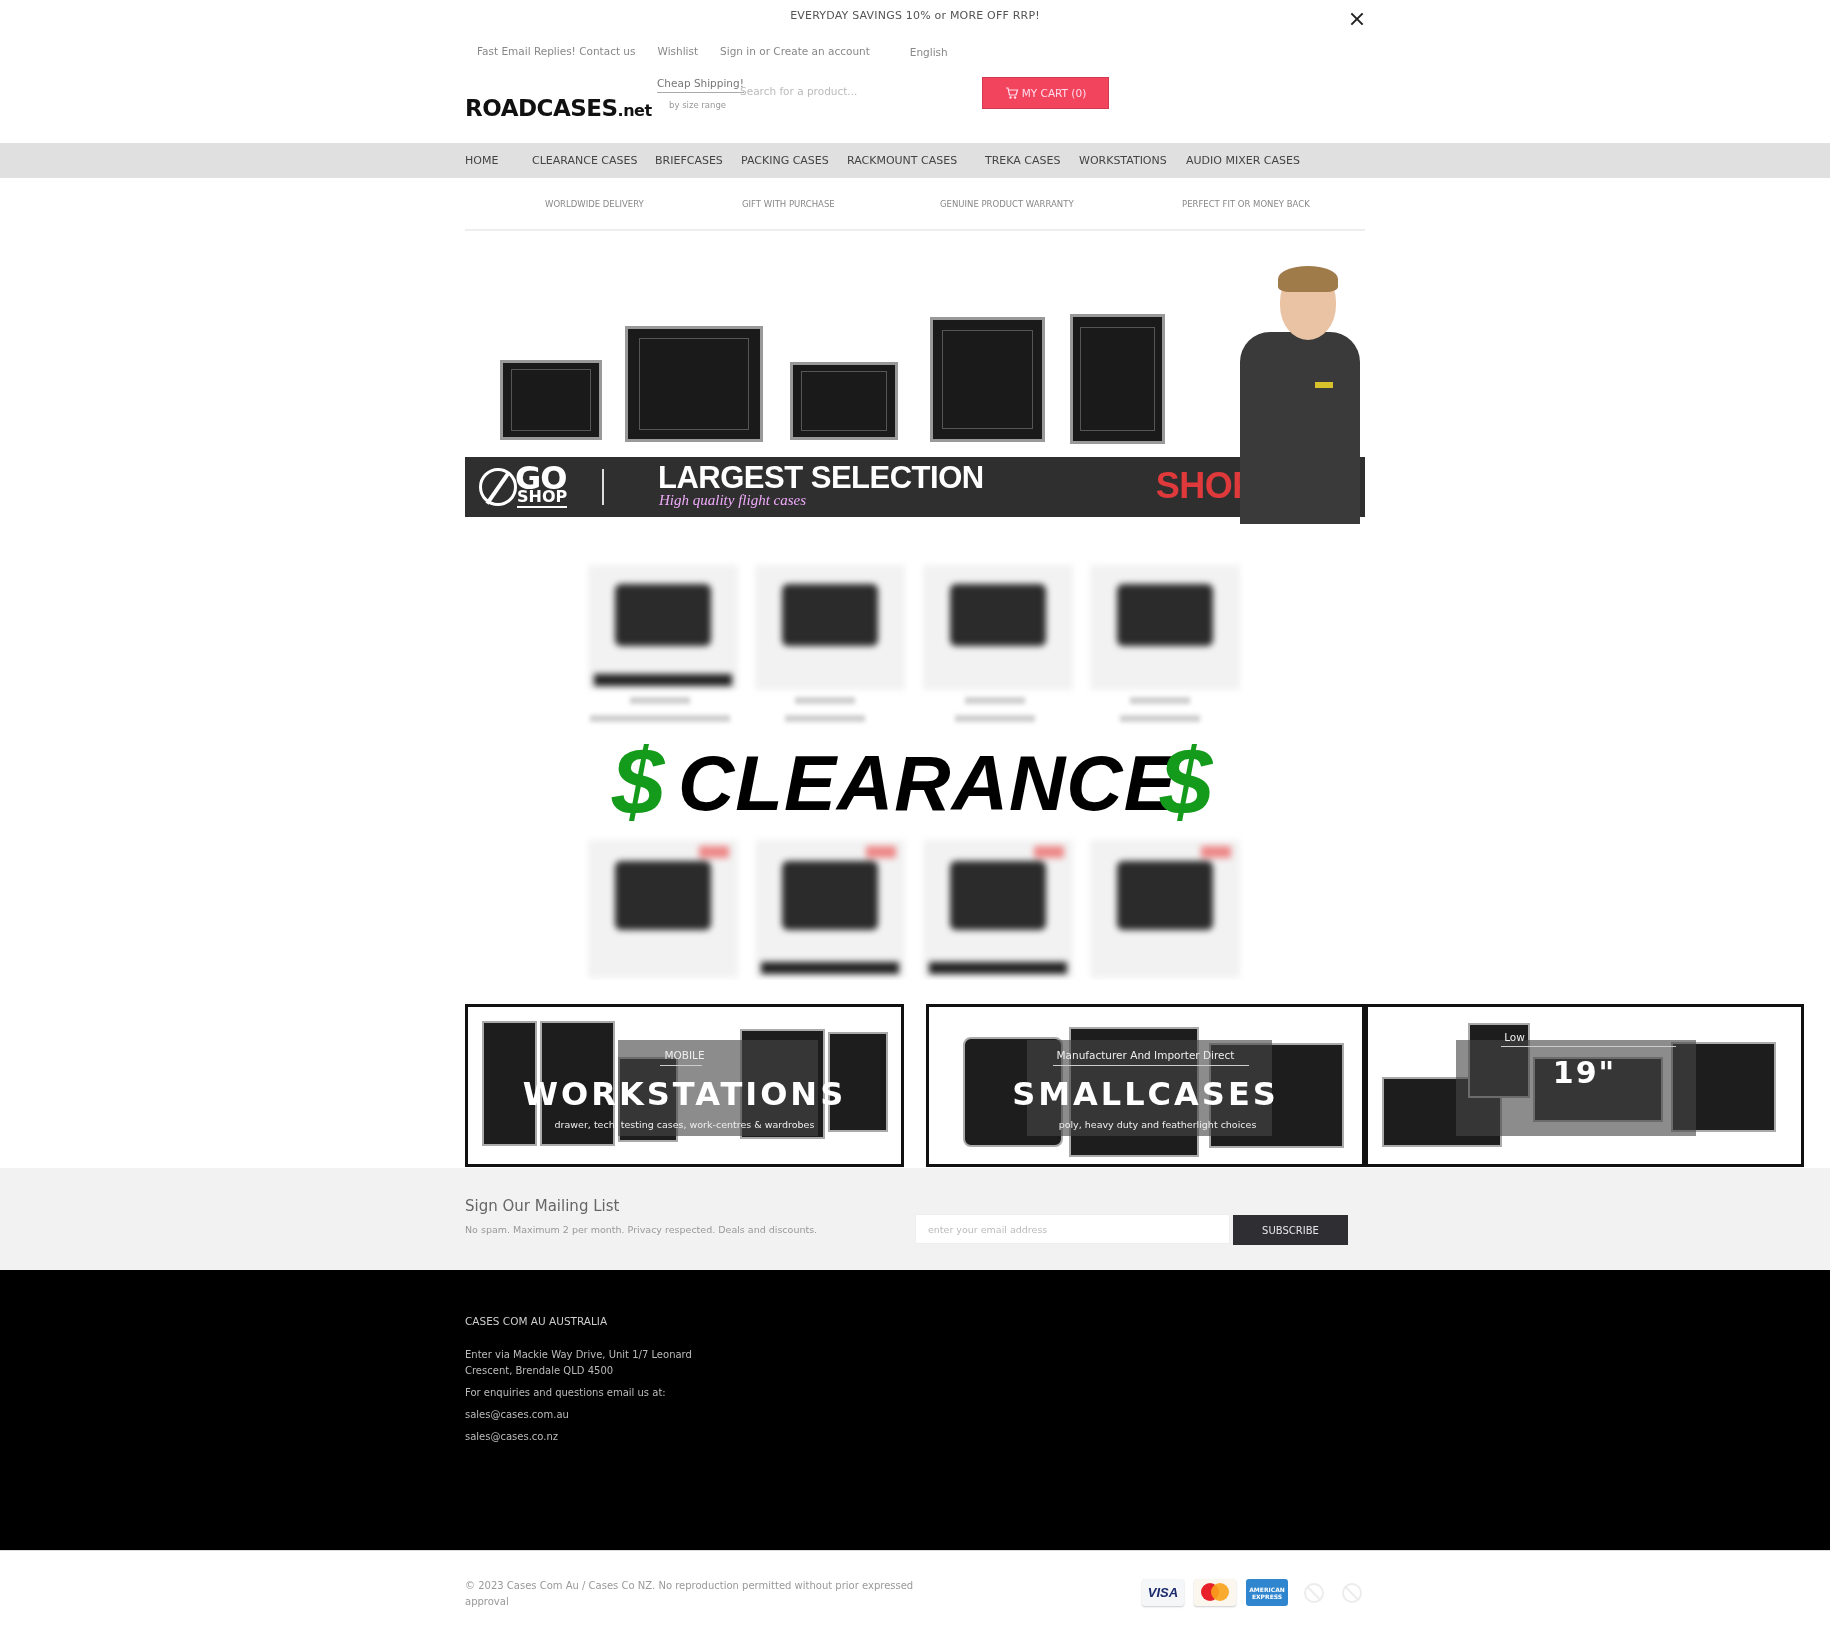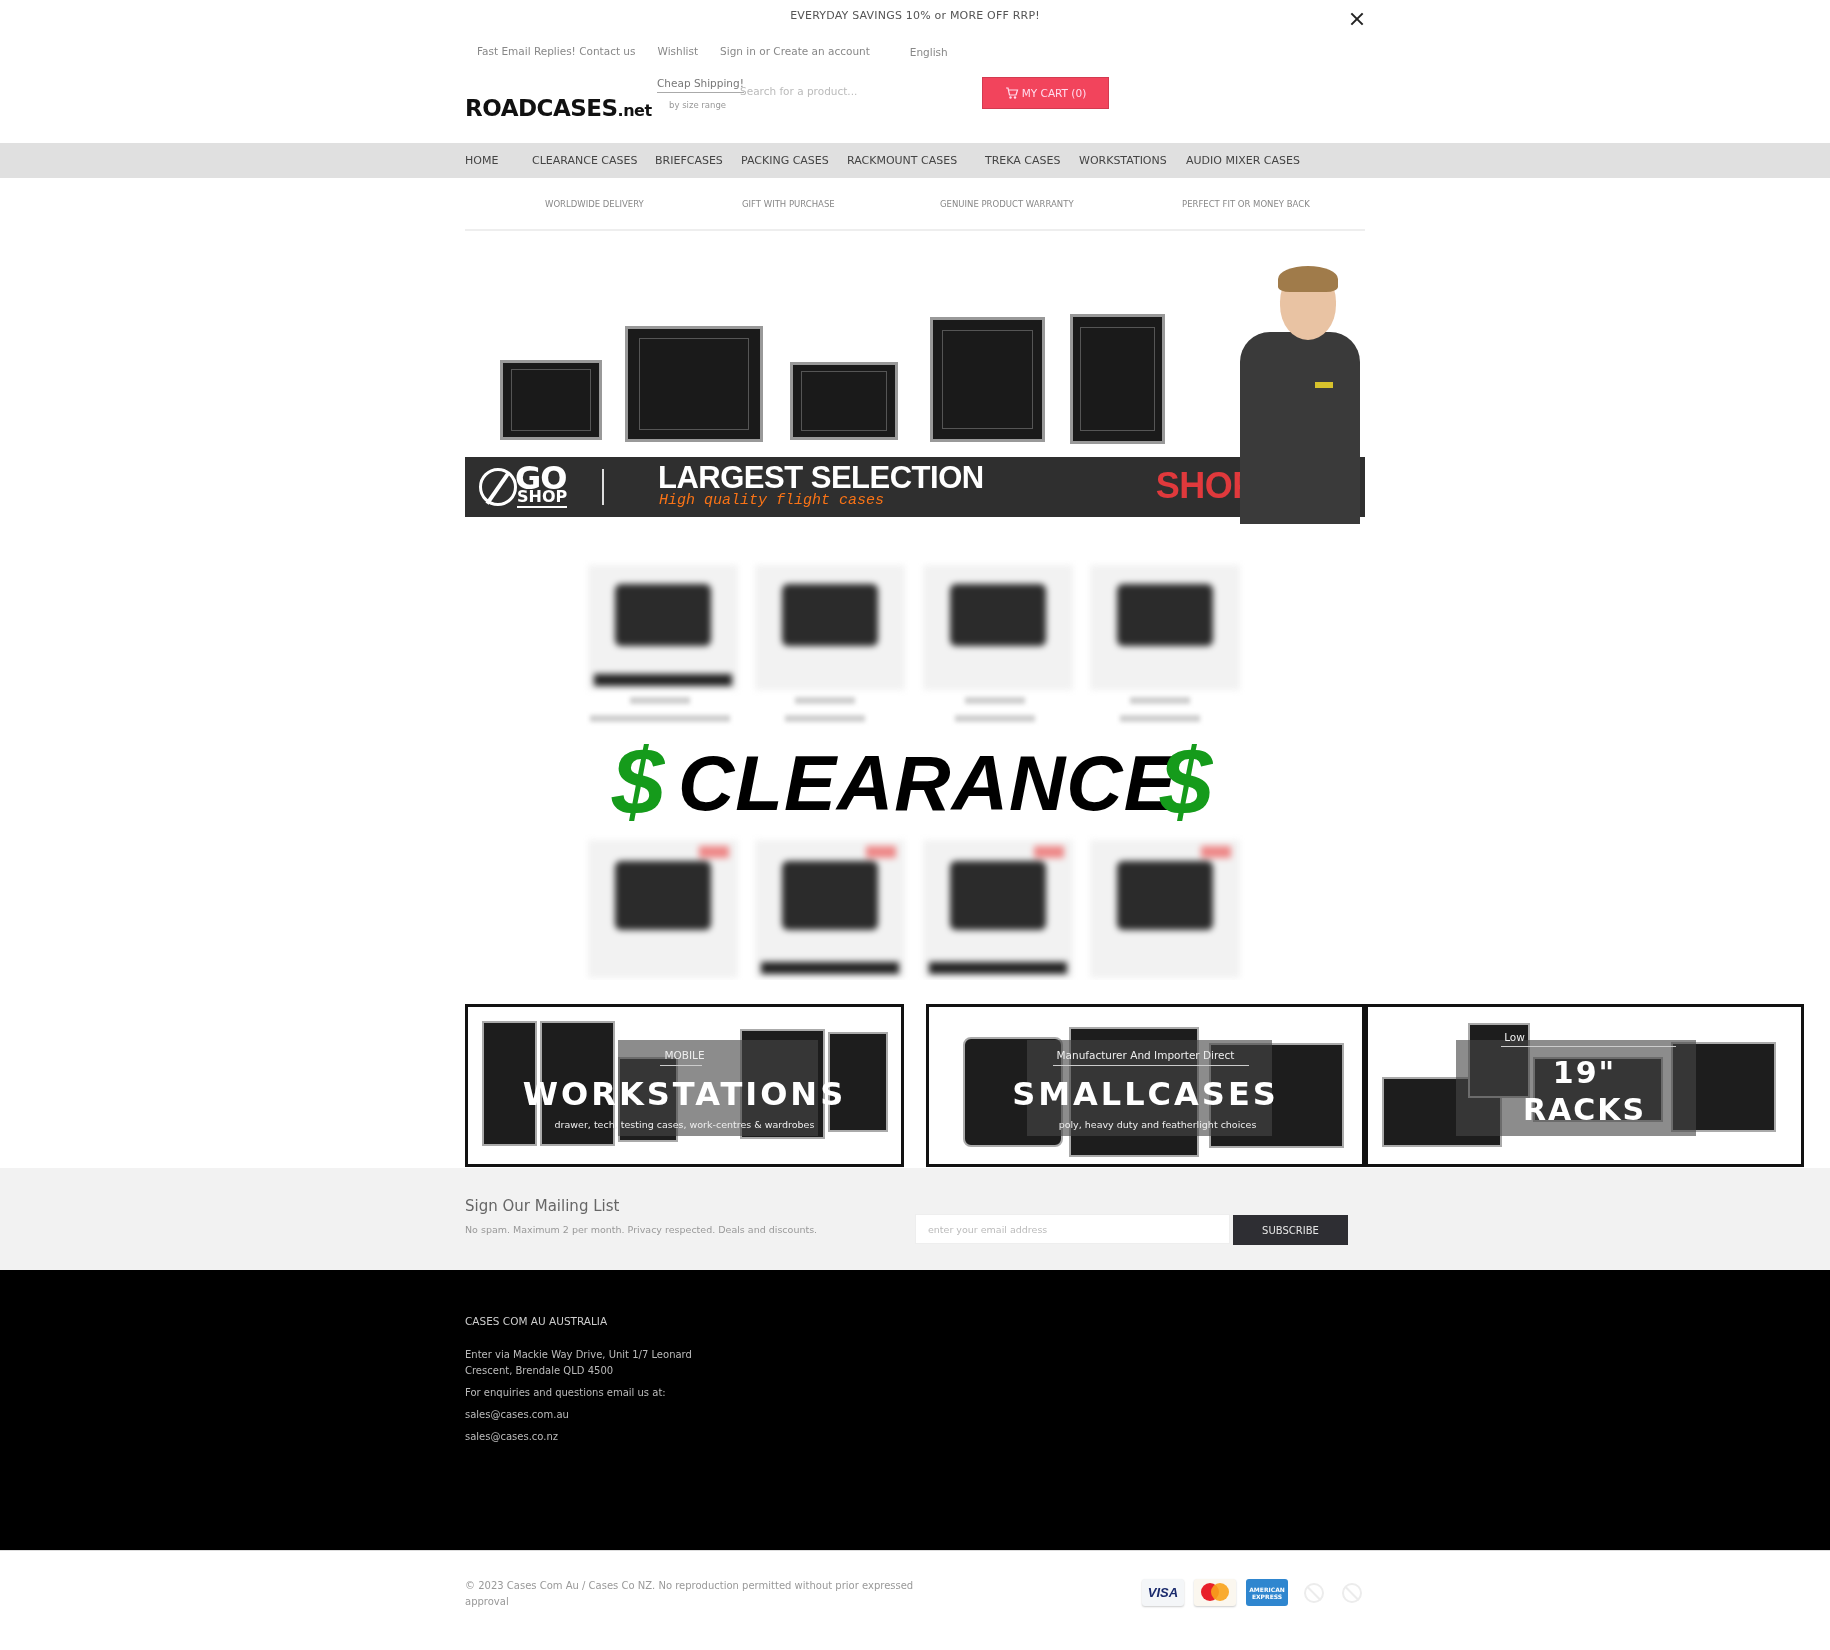--- a/index.html
+++ b/index.html
@@ -42,21 +42,21 @@
   
   .hero { position: absolute; left: 465px; top: 262px; width: 900px; height: 262px; cursor: pointer; overflow: hidden; }
   .hero-bar { position: absolute; left: 0; top: 195px; width: 900px; height: 60px; background: #2f2f2f; }
   .go-logo { position: absolute; left: 14px; top: 8px; color: #fff; font-weight: bold; }
   .go-logo .globe { position: absolute; left: 0; top: 3px; width: 38px; height: 38px; border-radius: 50%; border: 3px solid #fff; }
   .go-logo .globe::before { content:""; position:absolute; left: 14px; top: -2px; width: 4px; height: 38px; background:#fff; transform: rotate(35deg); }
   .go-logo .go { position: absolute; left: 36px; top: -6px; font-size: 32px; letter-spacing: -1px; }
   .go-logo .case { position: absolute; left: 38px; top: 23px; font-size: 16px; letter-spacing: 0px; border-bottom: 2px solid #fff; line-height: 18px; }
   .hero-div { position: absolute; left: 137px; top: 12px; width: 2px; height: 36px; background: #ddd; }
   .hero-title { position: absolute; left: 193px; top: 3px; color: #fff; font-weight: bold; font-size: 31px; letter-spacing: -0.5px; font-family: "Liberation Sans", sans-serif; }
-  .hero-sub { position: absolute; left: 194px; top: 35px; color: #f97316; font-style: italic; font-size: 15px; font-family: Liberation Mono, monospace; }
+  .hero-sub { position: absolute; left: 194px; top: 35px; color: #f0abfc; font-style: italic; font-size: 15px; font-family: Liberation Serif, serif; }
   .hero-cta { position: absolute; right: 14px; top: 8px; color: #e0393c; font-weight: bold; font-size: 36px; font-family: "Liberation Sans", sans-serif; letter-spacing: -0.5px; }
 
   .case-obj { position: absolute; background: #1a1a1a; border: 3px solid #999; }
   .case-obj::after { content:""; position:absolute; left:8%; top:8%; right:8%; bottom:8%; border:1px solid #555; }
   .person { position: absolute; left: 755px; top: 0; width: 140px; height: 262px; }
   .person .head { position: absolute; left: 60px; top: 8px; width: 56px; height: 70px; background: #e9c3a3; border-radius: 45% 45% 50% 50%; }
   .person .hair { position: absolute; left: 58px; top: 4px; width: 60px; height: 26px; background: #a07b4a; border-radius: 50% 50% 20% 20%; }
   .person .body { position: absolute; left: 20px; top: 70px; width: 120px; height: 192px; background: #3a3a3a; border-radius: 30px 30px 0 0; }
   .person .logo-p { position: absolute; left: 95px; top: 120px; width: 18px; height: 6px; background: #d7c22c; }
 
@@ -253,21 +253,20 @@
 
 <div class="cat" style="left:1365px;width:439px;">
   <div class="obj" style="left:14px;top:70px;width:120px;height:70px;"></div>
   <div class="obj" style="left:100px;top:16px;width:62px;height:75px;"></div>
   <div class="obj" style="left:165px;top:50px;width:130px;height:65px;"></div>
   <div class="obj" style="left:303px;top:35px;width:105px;height:90px;"></div>
   <div class="overlay" style="left:88px;width:240px;"></div>
   <div class="kicker" style="top:24px;left:-70px;">Low</div>
   <div class="kicker-line" style="left:133px;top:39px;width:175px;"></div>
   <div class="title" style="top:48px;font-size:30px;letter-spacing:2px;">19"</div>
-  <div class="title" style="top:85px;font-size:30px;letter-spacing:2px;">RACKS</div>
 </div>
 
 <div class="mail">
   <div class="mail-title">Sign Our Mailing List</div>
   <div class="mail-sub">No spam. Maximum 2 per month. Privacy respected. Deals and discounts.</div>
   <input class="mail-input" type="email" placeholder="enter your email address" style="">
   <div class="mail-btn">SUBSCRIBE</div>
 </div>
 
 <div class="footer">

